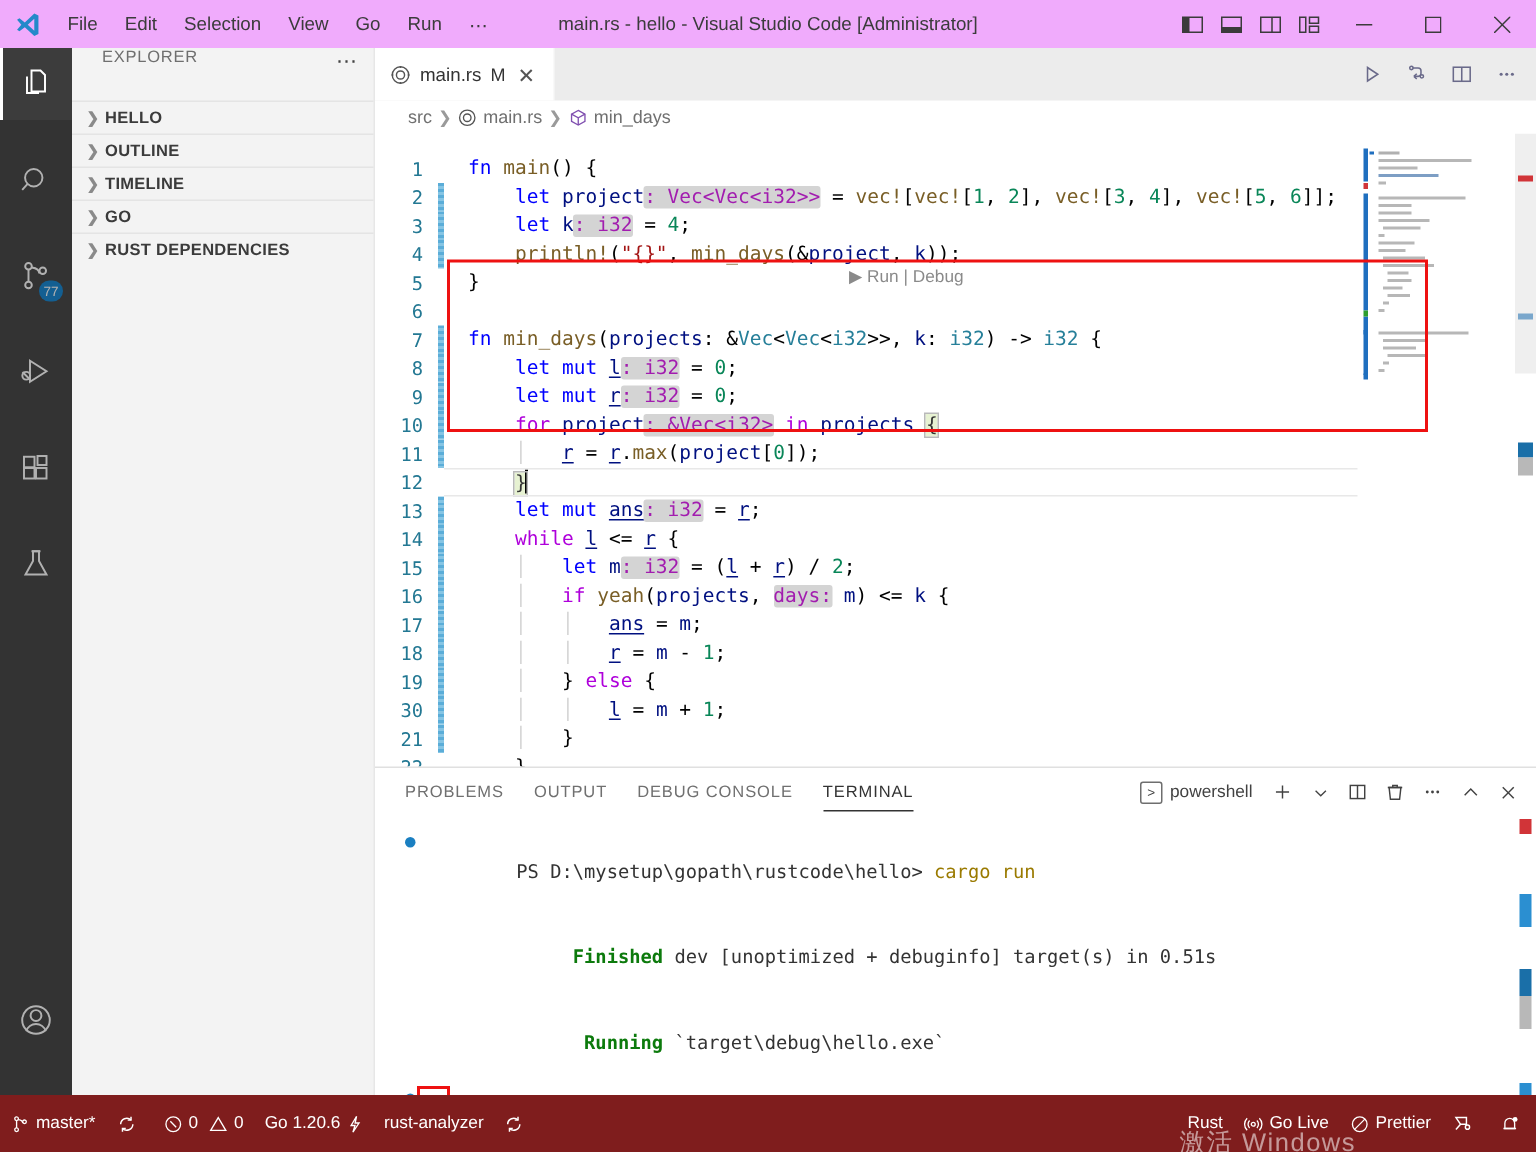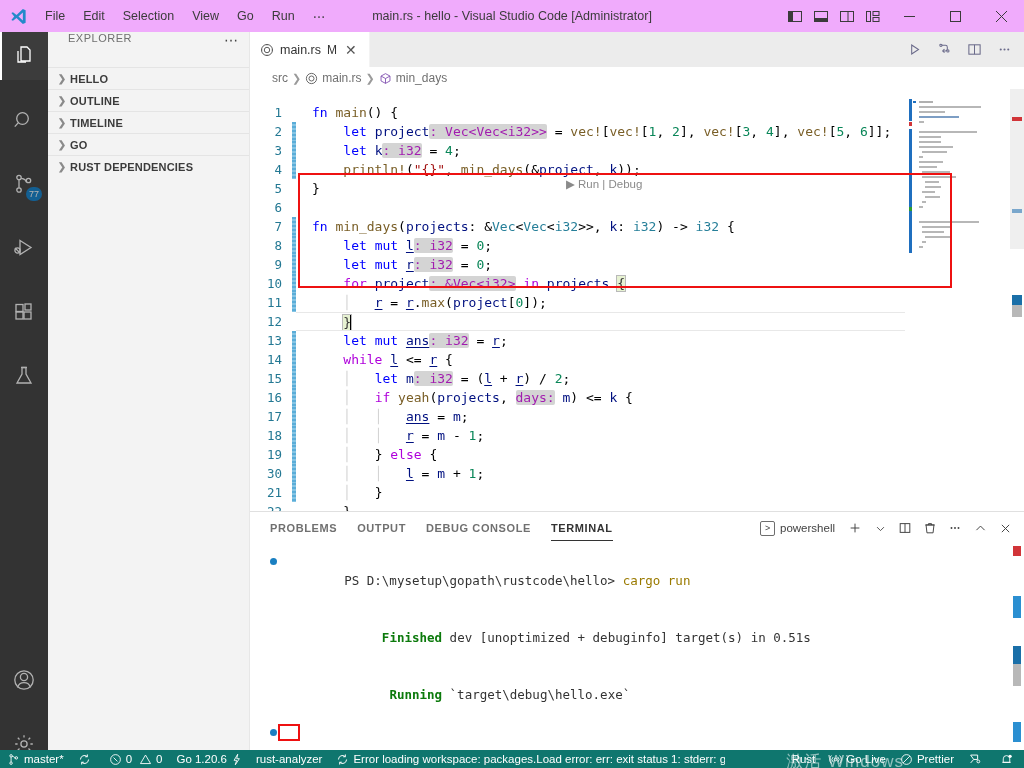--- a/index.html
+++ b/index.html
@@ -146,21 +146,21 @@
   .mm-slider { position: absolute; right: 0; width: 14px; top: 0; bottom: 0; }
   .ed-scroll { position: absolute; right: 0; top: 0; width: 14px; bottom: 0; background: #fff; }
   .ed-sb-mark { position: absolute; right: 2px; width: 10px; height: 4px; }
 
   
   .panel { height: 235px; flex: 0 0 235px; background: #ffffff; border-top: 1px solid #e0e0e0;
            display: flex; flex-direction: column; position: relative; }
   .panel-head { height: 32px; display: flex; align-items: center; padding-left: 20px; }
   .ptab {
     font-size: 11px; letter-spacing: .6px; color: #707070; margin-right: 20px; height: 32px;
-    display: flex; align-items: center; position: relative; font-weight: bold;
+    display: flex; align-items: center; position: relative;
   }
   .ptab.active { color: #333333; }
   .ptab.active::after {
     content: ""; position: absolute; left: 0; right: 0; bottom: 3px; height: 1px; background: #333333;
   }
   .panel-actions { margin-left: auto; display: flex; align-items: center; gap: 3px; padding-right: 8px; }
   .pshell {
     display: flex; align-items: center; gap: 5px; font-size: 11.5px; color: #424242; margin-right: 6px;
   }
   .pshell .box {
@@ -179,21 +179,21 @@
   }
   .tdot.blue { background: #1a7fc1; }
   .t-green { color: #0c7a0c; font-weight: bold; }
   .t-yellow{ color: #9a7a00; }
   .t-path  { color: #333333; }
   .term-sb { position: absolute; right: 0; top: 0; bottom: 0; width: 14px; }
   .term-mark { position: absolute; right: 3px; width: 8px; }
 
   
   .statusbar {
-    height: 18px; flex: 0 0 22px; background: #0f766e; color: #ffffff; display: flex;
+    height: 38px; flex: 0 0 22px; background: #7f1d1d; color: #ffffff; display: flex;
     align-items: center; font-size: 11.5px; position: relative; z-index: 5;
   }
   .sb-item { display: flex; align-items: center; gap: 4px; padding: 0 7px; height: 22px; white-space: nowrap; }
   .sb-right { margin-left: auto; display: flex; align-items: center; }
   .sb-err-text { max-width: 372px; overflow: hidden; text-overflow: clip; display: inline-block; }
 
   
   .watermark {
     position: absolute; right: 18px; bottom: 1px; text-align: center;
     color: rgba(255,255,255,0.55); pointer-events: none; z-index: 6;
@@ -686,21 +686,20 @@
       <span>rust-analyzer</span>
     </div>
     <div class="sb-item">
       <span>
         <svg width="13" height="13" viewBox="0 0 16 16" fill="none" stroke="#fff" stroke-width="1.2">
           <path d="M3 8a5 5 0 018.5-3.5"></path>
             <path d="M13 8a5 5 0 01-8.5 3.5"></path>
             <path d="M11.5 1.8v2.8H8.8M4.5 14.2v-2.8h2.7"></path>
         </svg>
       </span>
-      <span class="sb-err-text">Error loading workspace: packages.Load error: err: exit status 1: stderr: g</span>
     </div>
 
     <div class="sb-right">
       <div class="sb-item">
         <span>Rust</span>
       </div>
       <div class="sb-item">
         <span>
           <svg width="13" height="13" viewBox="0 0 16 16" fill="none" stroke="#fff" stroke-width="1.1">
             <circle cx="8" cy="8" r="1.6"></circle>

